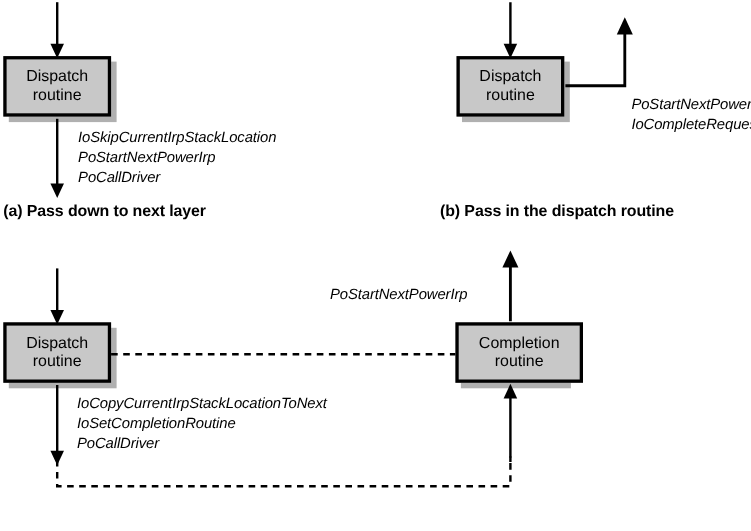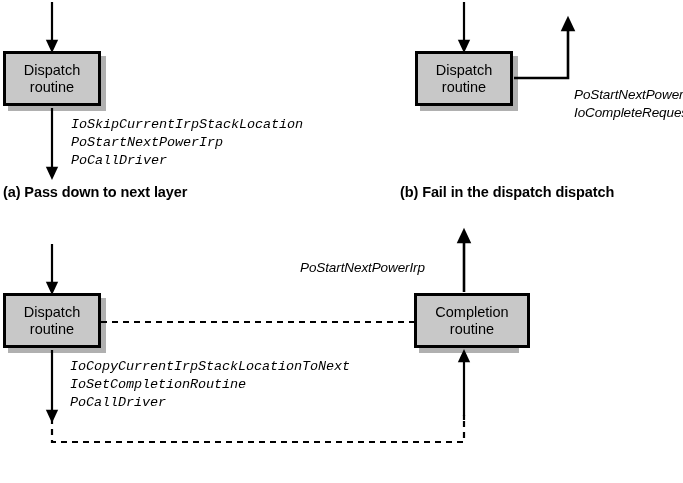--- a/index.html
+++ b/index.html
@@ -108,44 +108,44 @@
     <line x1="464" y1="420" x2="464" y2="356" stroke="#000000" stroke-width="2.2" marker-end="url(#arrowhead)"></line>
 
     <line x1="464" y1="292" x2="464" y2="236" stroke="#000000" stroke-width="2.6" marker-end="url(#arrowhead)"></line>
   </svg>
 
   <div class="box-shadow" style="left:8px; top:56px; width:98px; height:55px;"></div>
   <div class="proc-box" style="left:3px; top:51px; width:98px; height:55px;">
     <span class="box-label">Dispatch
 routine</span>
   </div>
-  <div class="api-label" style="left:71px; top:116px;font-family:Liberation Mono, monospace;">IoSkipCurrentIrpStackLocation
+  <div class="api-label" style="left:71px; top:116px;">IoSkipCurrentIrpStackLocation
 PoStartNextPowerIrp
 PoCallDriver</div>
   <div class="caption" style="left:3px; top:184px;">(a) Pass down to next layer</div>
 
   <div class="box-shadow" style="left:420px; top:56px; width:98px; height:55px;"></div>
   <div class="proc-box" style="left:415px; top:51px; width:98px; height:55px;">
     <span class="box-label">Dispatch
 routine</span>
   </div>
   <div class="api-label" style="left:574px; top:86px;">PoStartNextPowerIrp
 IoCompleteRequest</div>
-  <div class="caption" style="left:400px; top:184px;">(b) Fail in the dispatch dispatch</div>
+  <div class="caption" style="left:400px; top:184px;">(b) Pass in the dispatch routine</div>
 
   <div class="box-shadow" style="left:8px; top:298px; width:98px; height:55px;"></div>
   <div class="proc-box" style="left:3px; top:293px; width:98px; height:55px;">
     <span class="box-label">Dispatch
 routine</span>
   </div>
 
   <div class="box-shadow" style="left:419px; top:298px; width:100px; height:55px;"></div>
   <div class="proc-box" style="left:414px; top:293px; width:116px; height:55px;">
     <span class="box-label">Completion
 routine</span>
   </div>
 
   <div class="api-label" style="left:300px; top:259px;">PoStartNextPowerIrp</div>
-  <div class="api-label" style="left:70px; top:358px;font-family:Liberation Mono, monospace;">IoCopyCurrentIrpStackLocationToNext
+  <div class="api-label" style="left:70px; top:358px;">IoCopyCurrentIrpStackLocationToNext
 IoSetCompletionRoutine
 PoCallDriver</div>
 
 </div>
 
 </body></html>

